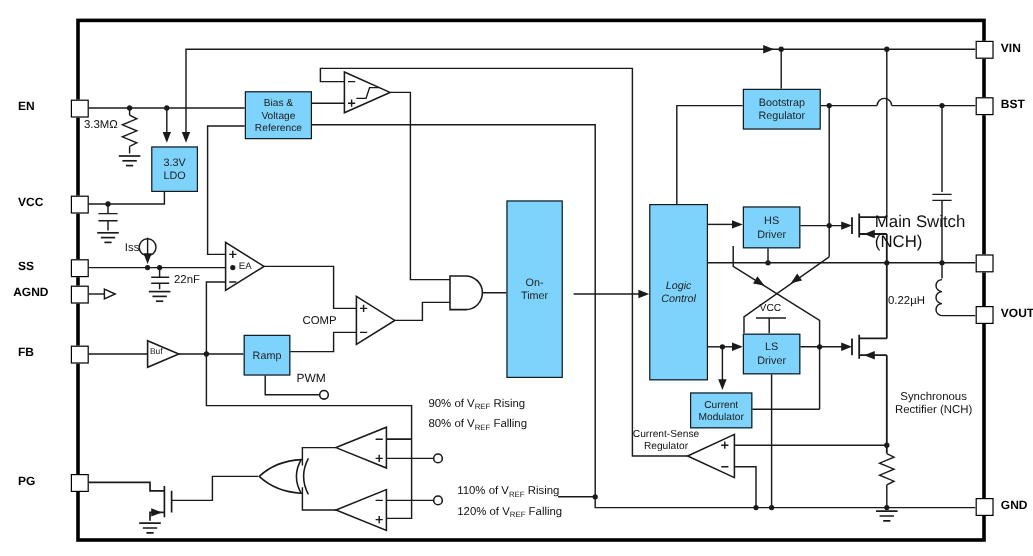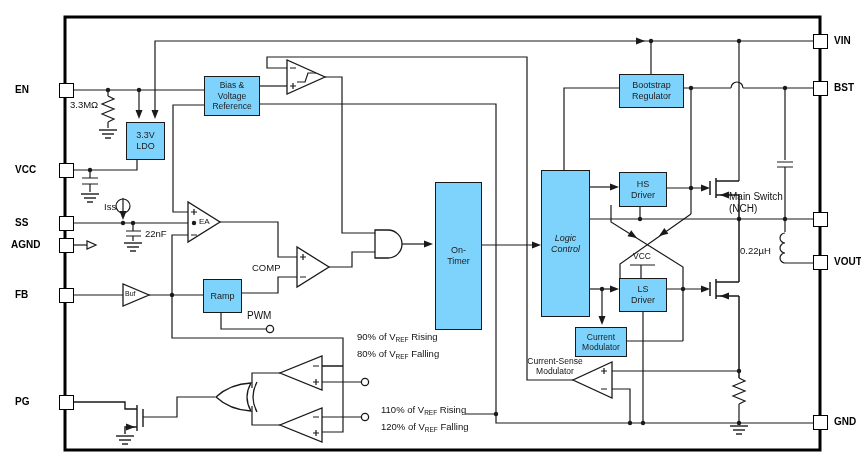--- a/index.html
+++ b/index.html
@@ -174,21 +174,21 @@
     <circle cx="365" cy="417" r="3.6"></circle>
   </g>
 </svg>
 
   <div class="blk" style="left:204px;top:76px;width:54px;height:38px;font-size:8.5px;">Bias &amp;
 Voltage
 Reference</div>
   <div class="blk" style="left:126px;top:122px;width:37px;height:36px;">3.3V
 LDO</div>
   <div class="blk" style="left:203px;top:279px;width:37px;height:32px;">Ramp</div>
-  <div class="blk" style="left:435px;top:167px;width:45px;height:146px;margin-top:15px;">On-
+  <div class="blk" style="left:422px;top:167px;width:45px;height:146px;">On-
 Timer</div>
   <div class="blk" style="left:541px;top:170px;width:47px;height:145px;font-style:italic;">Logic
 Control</div>
   <div class="blk" style="left:619px;top:74px;width:63px;height:32px;">Bootstrap
 Regulator</div>
   <div class="blk" style="left:619px;top:172px;width:46px;height:33px;">HS
 Driver</div>
   <div class="blk" style="left:619px;top:278px;width:46px;height:32px;">LS
 Driver</div>
   <div class="blk" style="left:575px;top:327px;width:50px;height:28px;font-size:8.5px;">Current
@@ -196,24 +196,26 @@
 
   <div class="lbl r" style="left:70px;top:99px;width:32px;">3.3MΩ</div>
   <div class="lbl r" style="left:104px;top:201px;width:17px;">Iss</div>
   <div class="lbl" style="left:145px;top:228px;">22nF</div>
   <div class="lbl r" style="left:252px;top:262px;width:40px;">COMP</div>
   <div class="lbl" style="left:247px;top:310px;font-size:10px;">PWM</div>
   <div class="lbl" style="left:199px;top:217px;font-size:8px;">EA</div>
   <div class="lbl" style="left:125px;top:290px;font-size:7px;">Buf</div>
   <div class="lbl c" style="left:629px;top:251px;width:26px;font-size:8.5px;">VCC</div>
   <div class="lbl" style="left:740px;top:245px;">0.22µH</div>
-  <div class="lbl" style="left:729px;top:176px;font-size:10px;margin-top:15px;">Main Switch
+  <div class="lbl" style="left:729px;top:176px;font-size:14px;">Main Switch
 (NCH)</div>
+  <div class="lbl c" style="left:736px;top:325px;width:84px;font-size:9.5px;">Synchronous
+Rectifier (NCH)</div>
   <div class="lbl c" style="left:513px;top:356px;width:84px;font-size:8.5px;">Current-Sense
-Modulator</div>
+Regulator</div>
 
   <div class="thr" style="left:357px;top:331px;"><span>90% of V</span><sub class="vr">REF</sub><span> Rising</span></div>
   <div class="thr" style="left:357px;top:348px;"><span>80% of V</span><sub class="vr">REF</sub><span> Falling</span></div>
   <div class="thr" style="left:381px;top:404px;"><span>110% of V</span><sub class="vr">REF</sub><span> Rising</span></div>
   <div class="thr" style="left:381px;top:421px;"><span>120% of V</span><sub class="vr">REF</sub><span> Falling</span></div>
 
   <div class="pin" style="left:59px;top:83px;"></div>
   <div class="pin" style="left:59px;top:163px;"></div>
   <div class="pin" style="left:59px;top:216px;"></div>
   <div class="pin" style="left:59px;top:238px;"></div>

